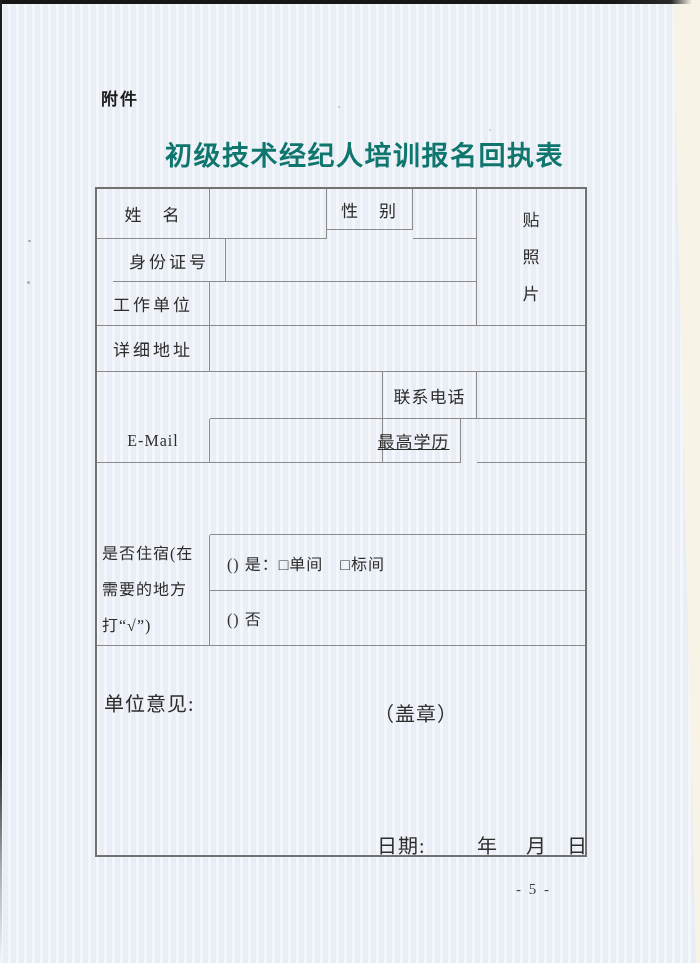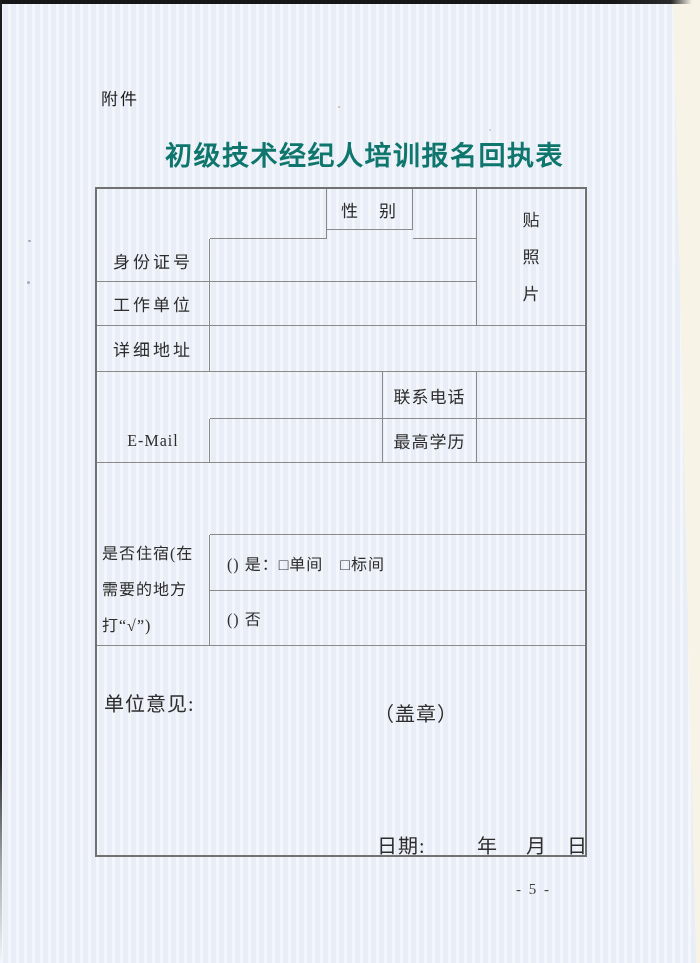--- a/index.html
+++ b/index.html
@@ -27,21 +27,21 @@
   }
   .speck{position:absolute;border-radius:50%;}
   .speck.a{left:28px;top:240px;width:3px;height:2px;background:rgba(96,102,116,0.55);}
   .speck.b{left:27px;top:281px;width:3px;height:3px;background:rgba(96,102,116,0.5);}
   .speck.c{left:338px;top:106px;width:2px;height:2px;background:rgba(150,125,110,0.5);}
   .speck.d{left:489px;top:129px;width:2px;height:2px;background:rgba(150,125,110,0.4);}
 
   .attachment{
     position:absolute;left:101px;top:85px;
     font-family:"Liberation Sans", sans-serif;
-    font-size:17px;font-weight:400;letter-spacing:2px;color:#1c1c1c;
+    font-size:17px;font-weight:700;letter-spacing:2px;color:#1c1c1c;
   }
   .title{
     position:absolute;left:165px;top:134px;margin:0;
     font-family:"Liberation Sans", sans-serif;
     font-size:27px;font-weight:bold;letter-spacing:1.5px;color:#0f766e;
     white-space:nowrap;
   }
 
   .form-table{
     position:absolute;left:95px;top:187px;width:492px;height:670px;
@@ -89,43 +89,44 @@
   <div class="speck a"></div>
   <div class="speck b"></div>
   <div class="speck c"></div>
   <div class="speck d"></div>
 
   <div class="attachment">附件</div>
   <h1 class="title">初级技术经纪人培训报名回执表</h1>
 
   <div class="form-table">
 
+    <div class="cell" style="left:0;top:0;width:113px;height:50px;">姓　名</div>
     <div class="cell" style="left:113px;top:0;width:117px;height:50px;"></div>
     <div class="cell" style="left:230px;top:0;width:86px;height:41px;">性　别</div>
     <div class="cell" style="left:316px;top:0;width:64px;height:50px;"></div>
     <div class="cell no-r photo" style="left:380px;top:0;width:108px;height:137px;">贴
 照
 片</div>
 
-    <div class="cell ls3" style="left:0;top:50px;width:113px;height:43px;">身份证号</div>
+    <div class="cell ls3" style="left:16px;top:50px;width:113px;height:43px;">身份证号</div>
     <div class="cell" style="left:113px;top:50px;width:267px;height:43px;"></div>
 
     <div class="cell ls3" style="left:0;top:93px;width:113px;height:44px;">工作单位</div>
     <div class="cell" style="left:113px;top:93px;width:267px;height:44px;"></div>
 
     <div class="cell ls3" style="left:0;top:137px;width:113px;height:46px;">详细地址</div>
     <div class="cell no-r" style="left:113px;top:137px;width:375px;height:46px;"></div>
 
     <div class="cell" style="left:113px;top:183px;width:173px;height:47px;"></div>
     <div class="cell ls1" style="left:286px;top:183px;width:94px;height:47px;">联系电话</div>
     <div class="cell no-r" style="left:380px;top:183px;width:108px;height:47px;"></div>
 
     <div class="cell email" style="left:0;top:230px;width:113px;height:44px;">E-Mail</div>
     <div class="cell" style="left:113px;top:230px;width:173px;height:44px;"></div>
-    <div class="cell ls1" style="left:286px;top:230px;width:94px;height:44px;">最高学历</div>
+    <div class="cell ls1" style="left:270px;top:230px;width:94px;height:44px;text-decoration:underline;">最高学历</div>
     <div class="cell no-r" style="left:380px;top:230px;width:108px;height:44px;"></div>
 
     <div class="cell no-r" style="left:113px;top:274px;width:375px;height:72px;"></div>
 
     <div class="cell no-r lodging-opt" style="left:113px;top:346px;width:375px;height:56px;">() 是：□单间　□标间</div>
     <div class="cell lodging-label" style="left:0;top:346px;width:113px;height:111px;">是否住宿(在
 需要的地方
 打“√”)</div>
     <div class="cell no-r lodging-opt" style="left:113px;top:402px;width:375px;height:55px;">() 否</div>
 

